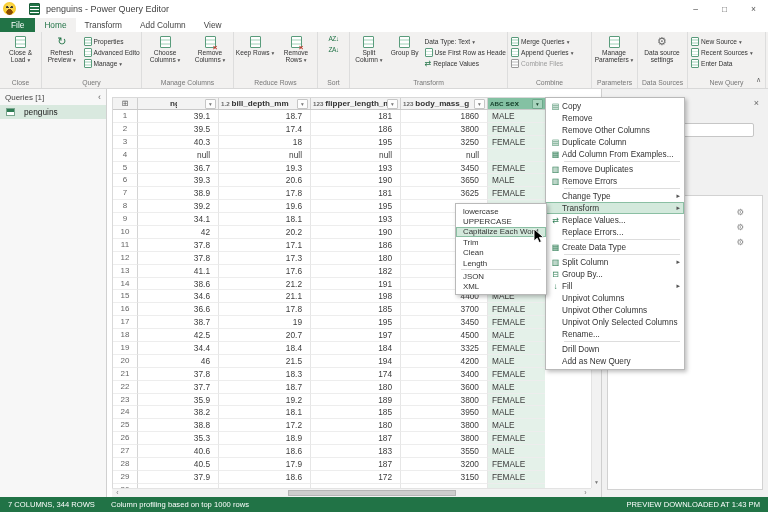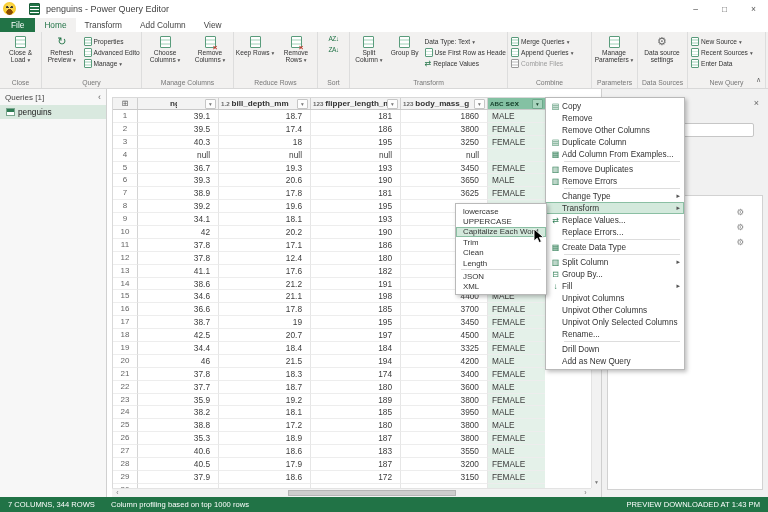--- a/index.html
+++ b/index.html
@@ -50,21 +50,21 @@
   .mi.gray{border-color:#999;background:repeating-linear-gradient(#fff 0 1.5px,#ddd 1.5px 3px);}
   .sorticon{font-size:6.5px;color:#217346;letter-spacing:-0.5px;line-height:10px;}
   .disabled{color:#9a9a9a;}
   .ribbon-collapse{position:absolute;right:7px;top:76px;font-size:7px;color:#666;z-index:5;}
 
   
   #queries-pane{position:absolute;left:0;top:89px;width:107px;height:408px;background:#f7f7f7;
                 border-right:1px solid #d0d0d0;}
   .qp-head{display:flex;align-items:center;height:16px;padding:0 5px;font-size:8px;color:#444;}
   .qp-collapse{margin-left:auto;color:#666;font-size:9px;line-height:14px;}
-  .qp-item{display:flex;align-items:center;gap:3px;height:14px;padding:0 6px;background:#d9e9df;
+  .qp-item{display:flex;align-items:center;gap:9px;height:14px;padding:0 6px;background:#d9e9df;
            font-size:8.3px;color:#222;}
   .tbl-ico{width:9px;height:8px;border:1px solid #7aa58e;flex:none;
            background:linear-gradient(#2e7d54 0 2.5px,#fff 2.5px);}
 
   
   #grid-wrap{position:absolute;left:112px;top:97px;width:433px;height:391px;overflow:hidden;
              border-left:1px solid #d9d9d9;background:#fff;}
   #grid-head{display:flex;height:13px;border-top:1px solid #d9d9d9;border-bottom:1px solid #c9c9c9;background:#f3f3f3;}
   .ghcorner{width:25px;flex:none;display:flex;align-items:center;justify-content:center;
             font-size:8px;color:#555;border-right:1px solid #cfcfcf;}
@@ -478,21 +478,21 @@
         <div class="gnum" style="width: 25px;">11</div>
         <div class="gcell num" style="width: 81px;">37.8</div>
         <div class="gcell num" style="width: 92px;">17.1</div>
         <div class="gcell num" style="width: 90px;">186</div>
         <div class="gcell num" style="width: 87px;"></div>
         <div class="gcell selc" style="width: 58px;"></div>
       </div>
       <div class="grow">
         <div class="gnum" style="width: 25px;">12</div>
         <div class="gcell num" style="width: 81px;">37.8</div>
-        <div class="gcell num" style="width: 92px;">12.4</div>
+        <div class="gcell num" style="width: 92px;">17.3</div>
         <div class="gcell num" style="width: 90px;">180</div>
         <div class="gcell num" style="width: 87px;"></div>
         <div class="gcell selc" style="width: 58px;"></div>
       </div>
       <div class="grow">
         <div class="gnum" style="width: 25px;">13</div>
         <div class="gcell num" style="width: 81px;">41.1</div>
         <div class="gcell num" style="width: 92px;">17.6</div>
         <div class="gcell num" style="width: 90px;">182</div>
         <div class="gcell num" style="width: 87px;"></div>

